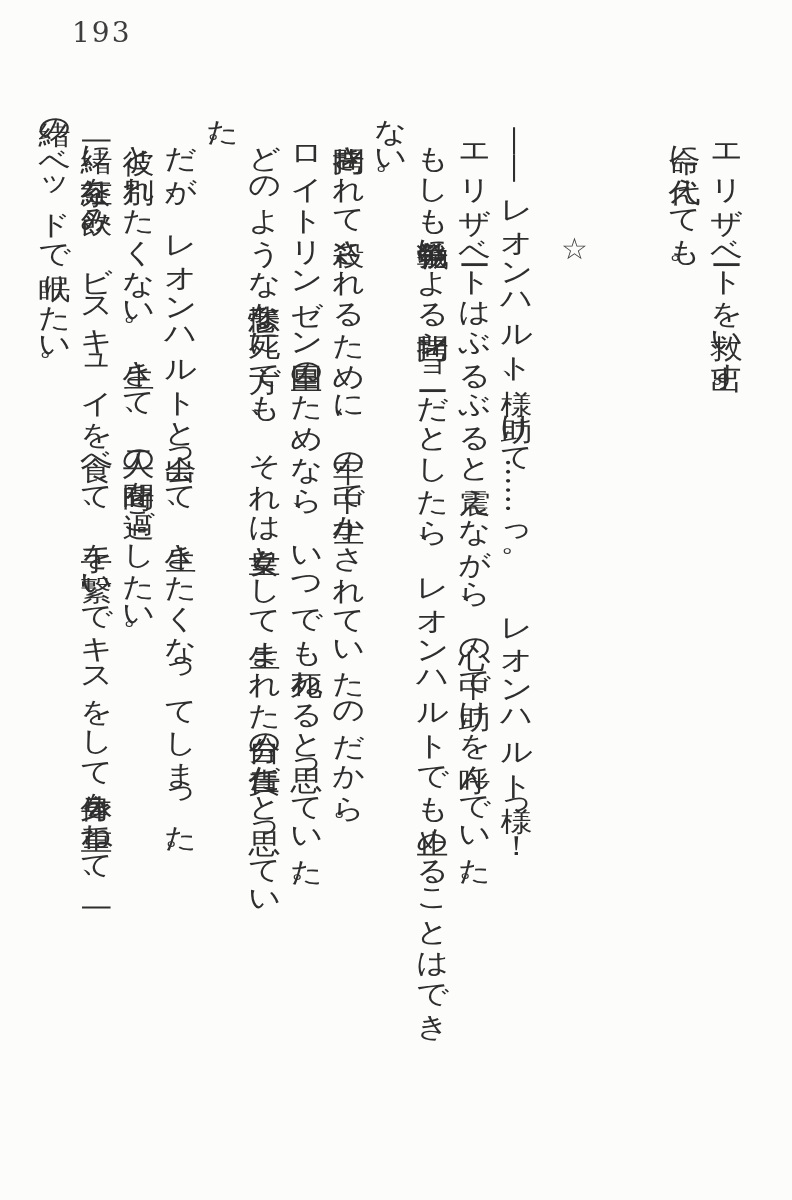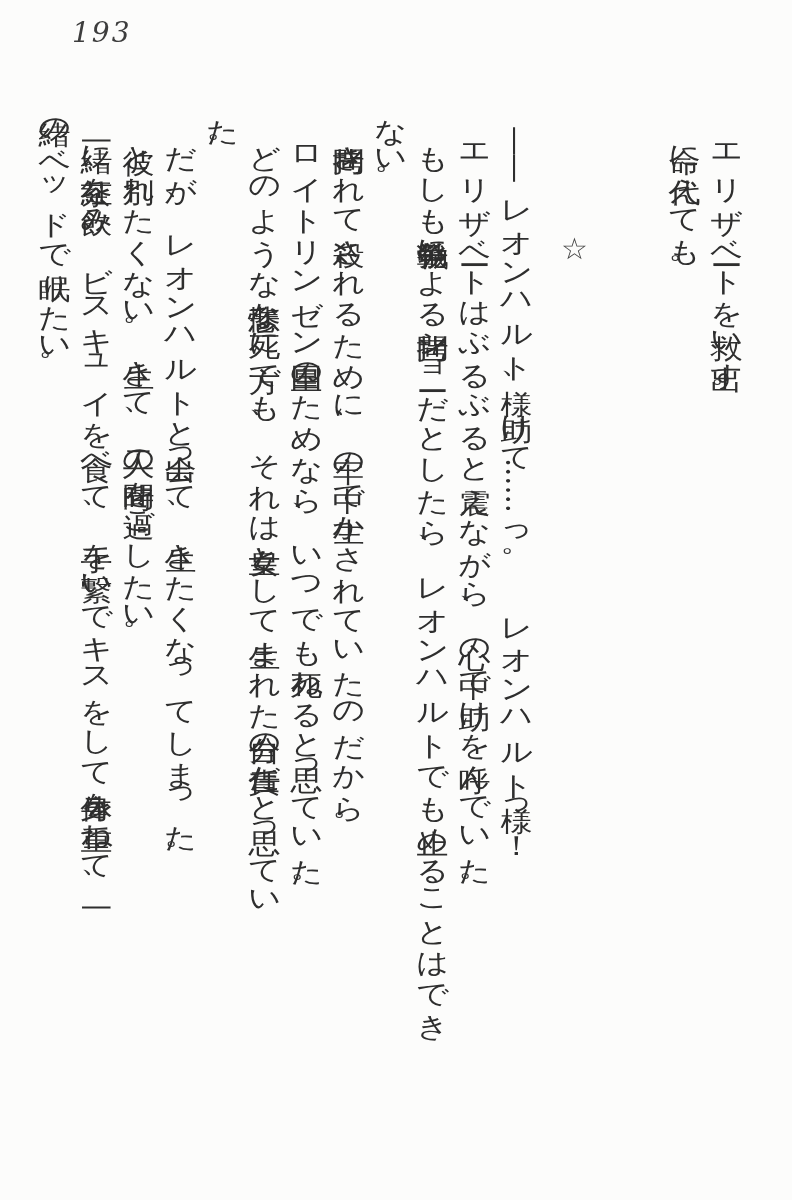--- a/index.html
+++ b/index.html
@@ -19,21 +19,20 @@
     left: 0; top: 0;
     width: 792px;
     height: 1200px;
     background: #fcfcfb;
   }
   .page-number {
     position: absolute;
     left: 72px;
     top: 16px;
     font-size: 28px;
-    font-style: italic;
     letter-spacing: 2px;
     color: #3d3d3d;
   }
   .text-block {
     position: absolute;
     left: 34px;
     top: 100px;
     width: 714px;
     height: 1225px;
     writing-mode: vertical-rl;

